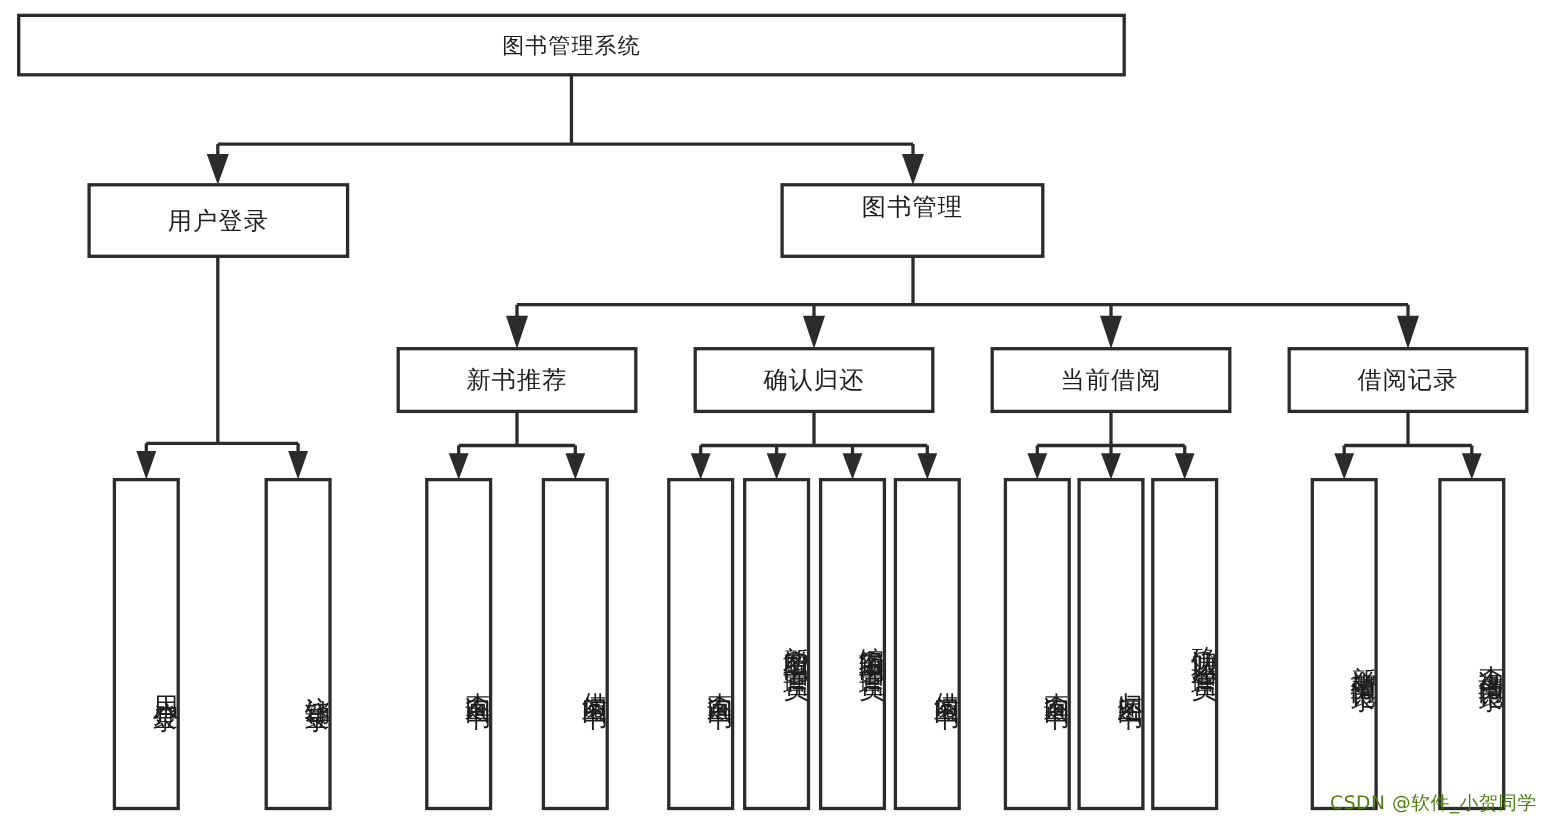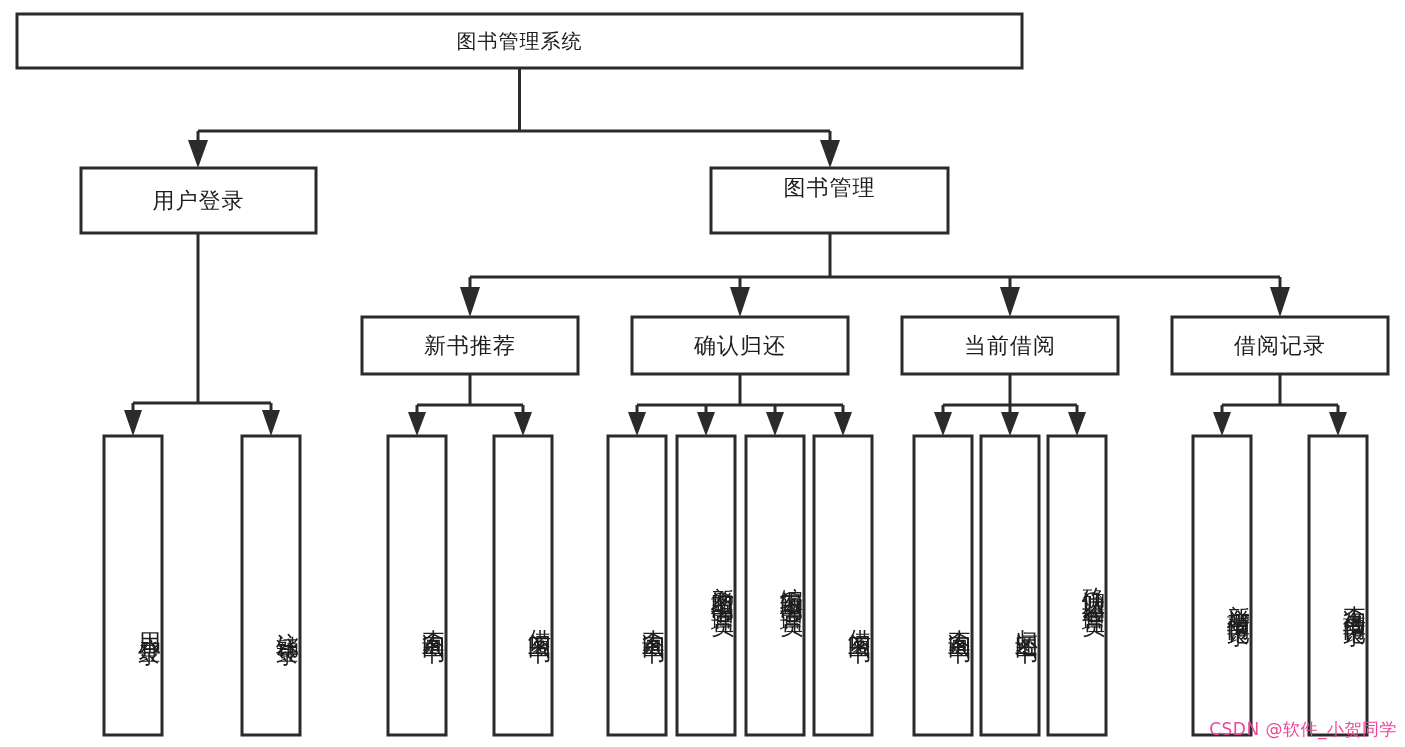--- a/index.html
+++ b/index.html
@@ -68,21 +68,21 @@
     line-height: 1.05;
     letter-spacing: 4px;
     white-space: nowrap;
     pointer-events: none;
   }
   .watermark {
     position: absolute;
     right: 8px;
     bottom: 6px;
     font-size: 17px;
-    color: #ec4899;
+    color: #4d7c0f;
     letter-spacing: 0.5px;
     white-space: nowrap;
     pointer-events: none;
   }
 </style>
 </head>
 <body>
 
 <div id="diagram-root">
 

